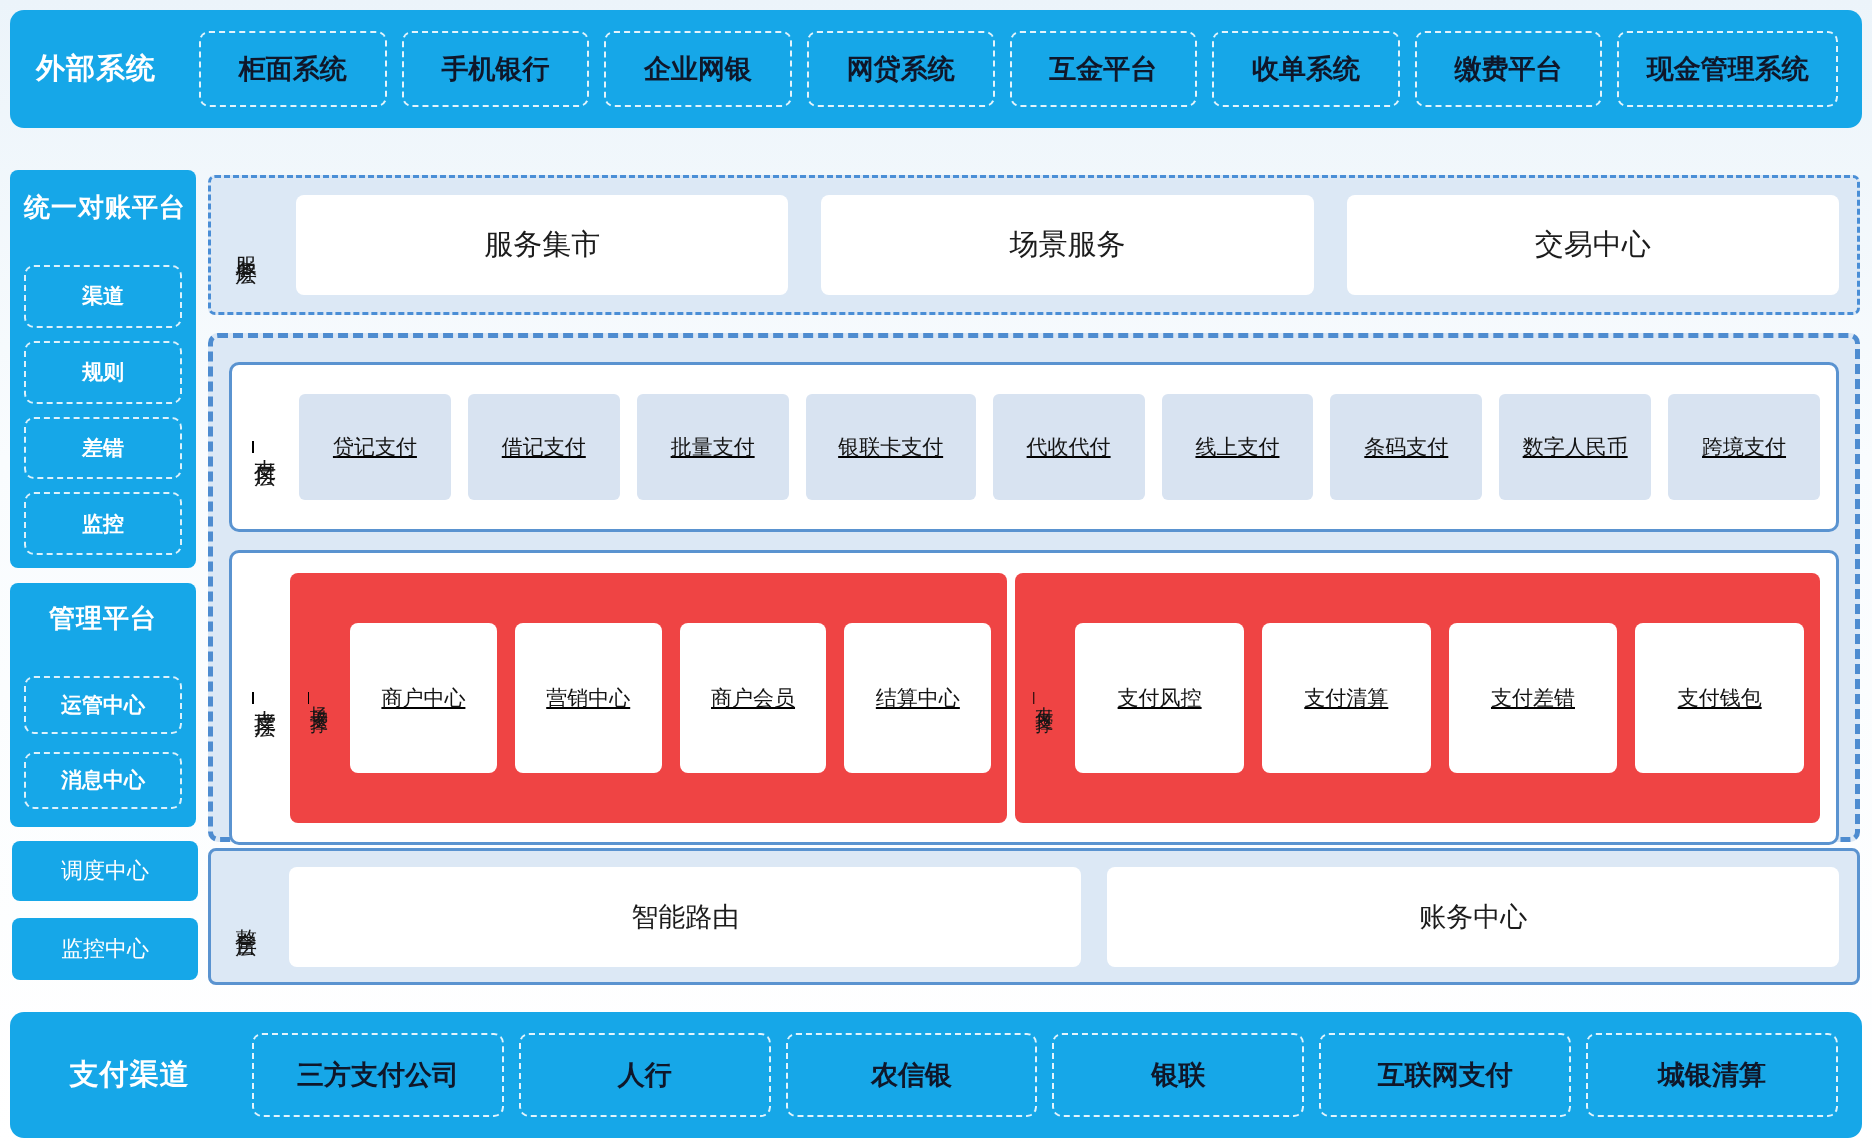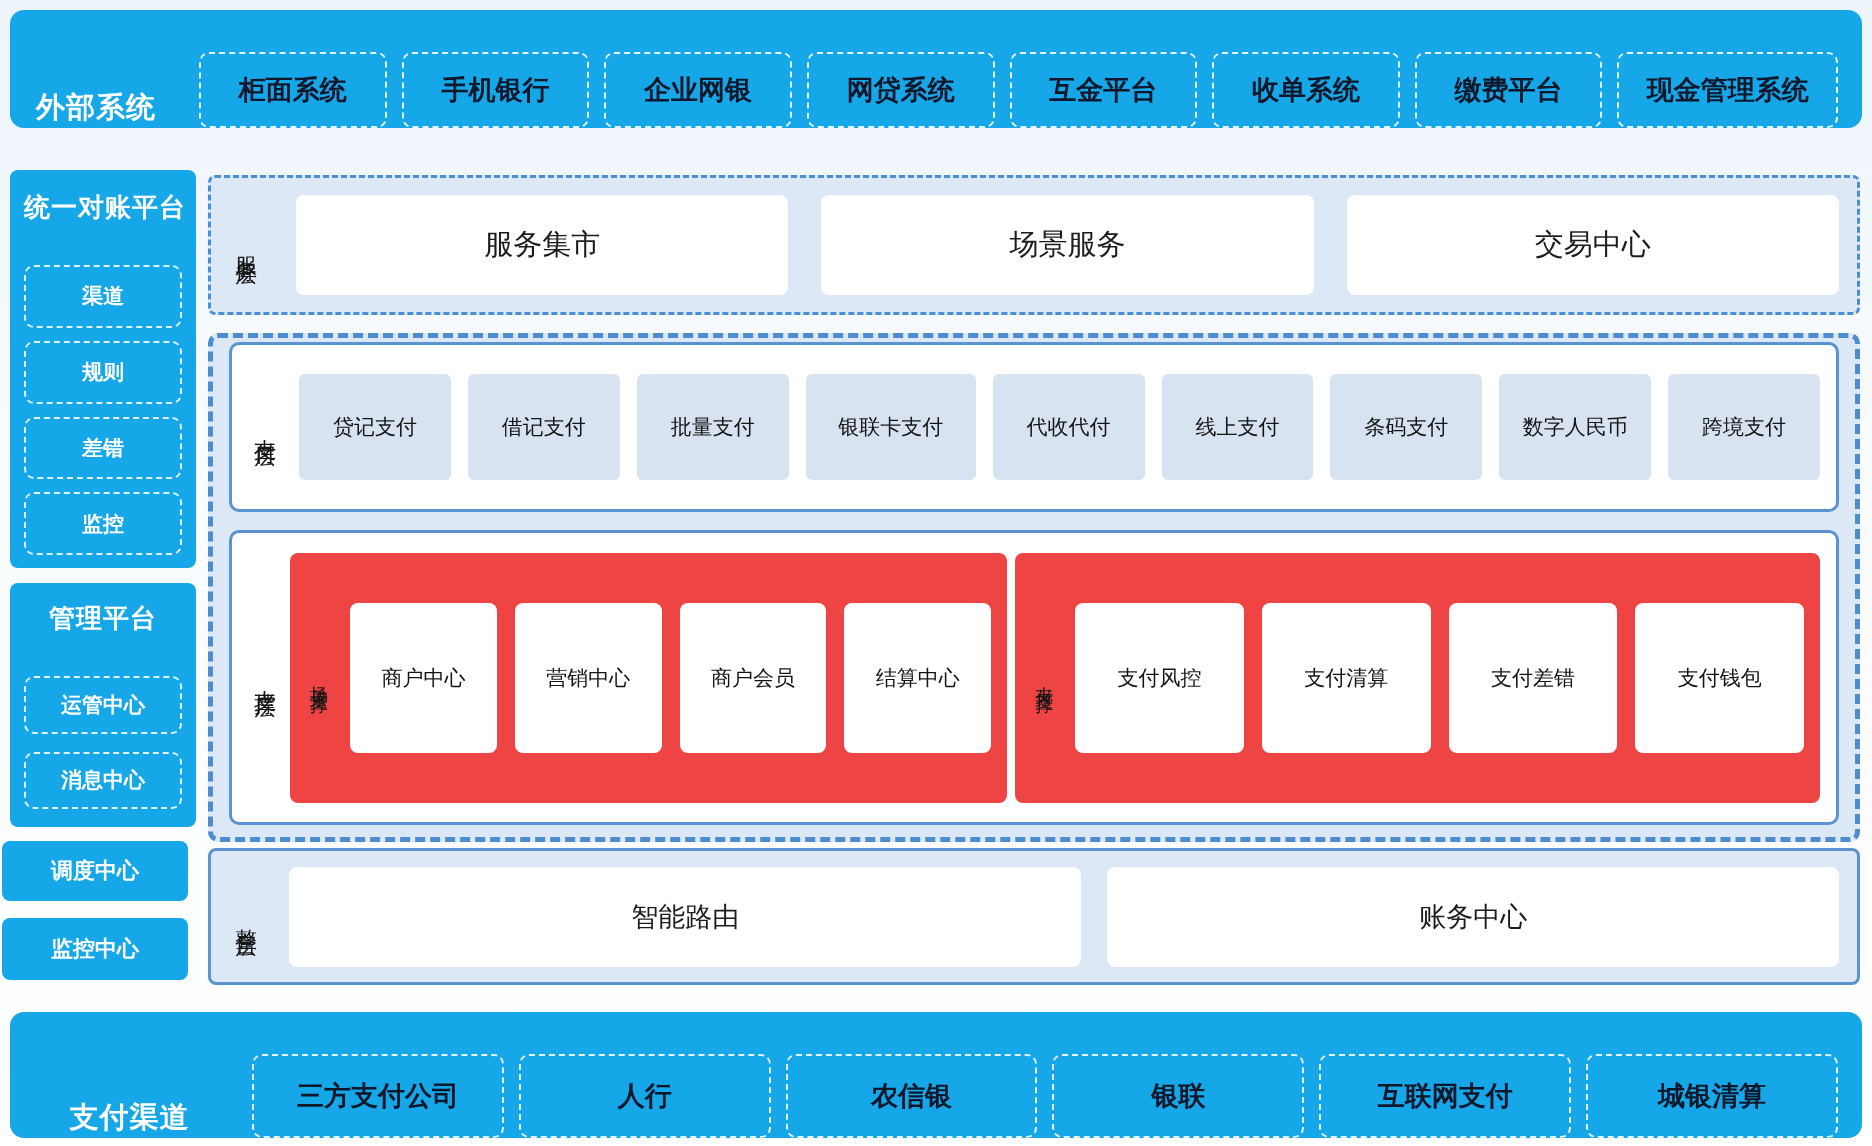--- a/index.html
+++ b/index.html
@@ -16,21 +16,21 @@
 
   
   .blue-bar {
     position: absolute;
     background: #16a7e8;
     border-radius: 14px;
     color: #ffffff;
   }
   .bar-row {
     display: flex;
-    align-items: flex-end;
+    align-items: center;
     padding: 0 24px 0 26px;
     gap: 15px;
     font-family: Liberation Mono, monospace;
   }
   .bar-title {
     flex: none;
     font-size: 29px;
     font-weight: bold;
     letter-spacing: 1px;
     text-align: center;
@@ -86,30 +86,30 @@
     font-weight: bold;
   }
   .sb-a { top: 170px; height: 398px; }
   .sb-a .sb-title { margin: 20px 0 40px; }
   .sb-a .sb-item { height: 63px; margin-bottom: 13px; }
   .sb-b { top: 583px; height: 244px; }
   .sb-b .sb-title { margin: 18px 0 40px; }
   .sb-b .sb-item { height: 66px; margin-bottom: 18px; }
   .sb-solid {
     position: absolute;
-    left: 2px;
+    left: 12px;
     width: 186px;
     background: #16a7e8;
     border-radius: 8px;
     color: #ffffff;
     display: flex;
     align-items: center;
     justify-content: center;
     font-size: 22px;
-    font-weight: bold;
+    font-weight: normal;
   }
   .sb-c { top: 841px; height: 60px; }
   .sb-d { top: 918px; height: 62px; }
 
   
   .vlabel {
     flex: none;
     writing-mode: vertical-rl;
     text-orientation: upright;
     font-size: 22px;
@@ -143,21 +143,22 @@
     color: #1c1c1c;
   }
 
   .dashed-wrapper {
     position: absolute;
     left: 208px; top: 333px;
     width: 1652px; height: 509px;
     background: #dce8f5;
     border: 5px dashed #4e8cd0;
     border-radius: 10px;
-    padding: 4px 16px 0;
+    padding: 24px 16px 0;
+    text-decoration: underline;
   }
   .solid-box {
     background: #ffffff;
     border: 3px solid #5a93d0;
     border-radius: 10px;
     display: flex;
     align-items: center;
     padding: 0 16px;
   }
   .payment-layer { height: 170px; gap: 17px; }

